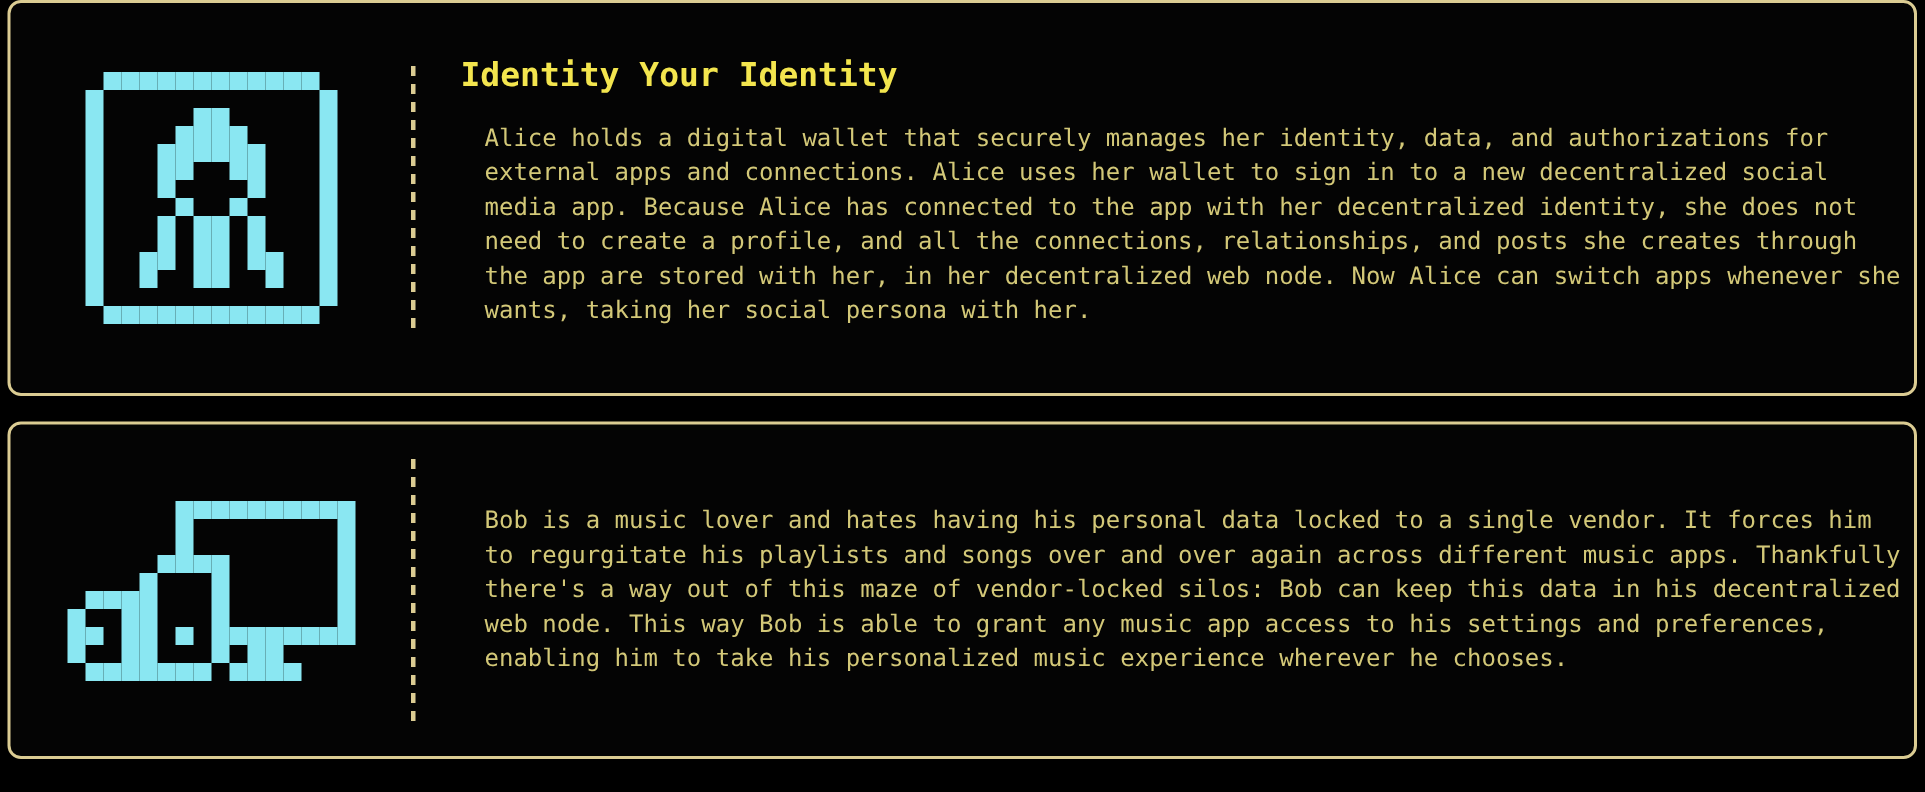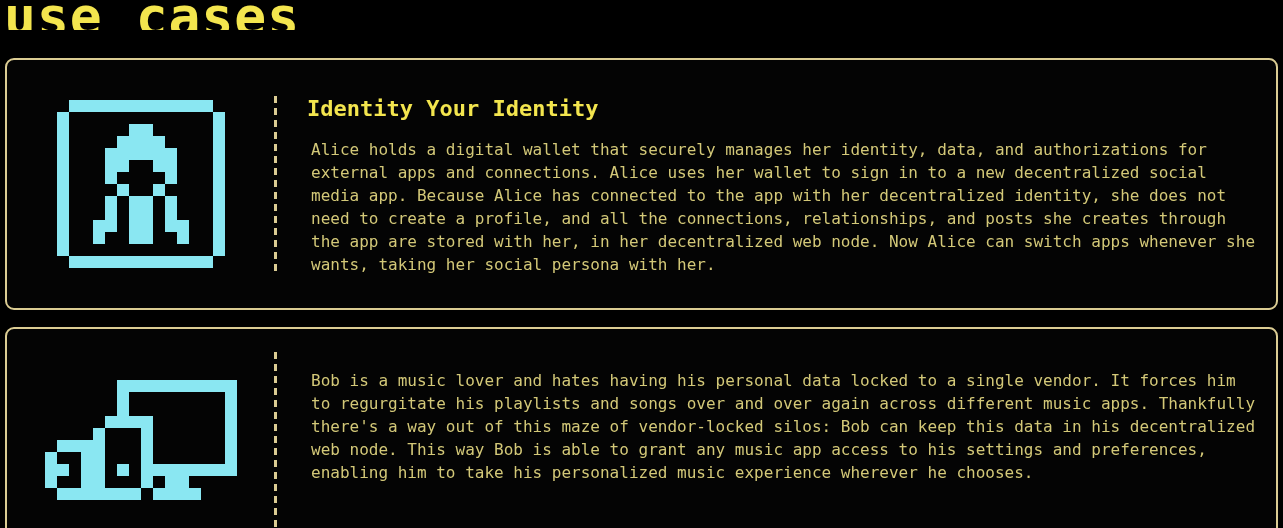--- a/index.html
+++ b/index.html
@@ -45,37 +45,34 @@
   }
   .text-col{
     padding:36px 0 28px 30px;
   }
   .card h2{
     margin:0 0 16px 0;
     font-size:22px;line-height:26px;font-weight:bold;
     color:var(--yellow);
   }
   .card p{
-    margin:4px;width:950px;
+    margin:16px;width:950px;
     font-size:16px;line-height:23px;
     color:var(--body-text);
     word-spacing:normal;
   }
   .pixel-icon{line-height:0;}
   .card-identity{min-height:243px;}
   .card-data{min-height:225px;}
 </style>
 </head>
 <body>
 
 <main>
 
-  <div class="h1-clip">
-    <h1>use cases</h1>
-  </div>
 
   <section class="card card-identity">
     <div class="icon-col">
       <div class="pixel-icon" style="display: grid; grid-template-columns: repeat(14, 12px); grid-template-rows: repeat(14, 12px);">
           <div></div>
           <div style="background: var(--icon);"></div>
           <div style="background: var(--icon);"></div>
           <div style="background: var(--icon);"></div>
           <div style="background: var(--icon);"></div>
           <div style="background: var(--icon);"></div>

